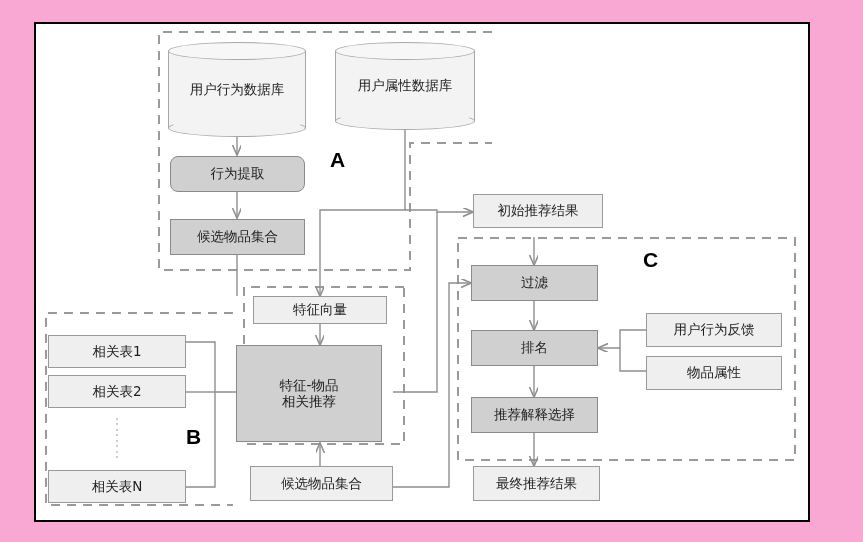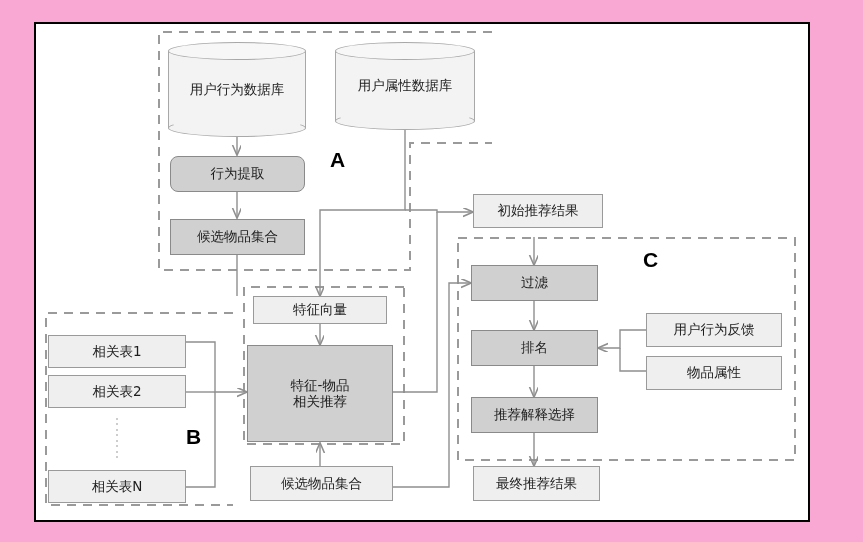--- a/index.html
+++ b/index.html
@@ -128,21 +128,21 @@
       <i></i>
       <i></i>
       <i></i>
       <i></i>
   </div>
   <div class="node light" style="left:48px;top:470px;width:138px;height:33px;">
     <span>相关表N</span>
   </div>
   <div class="grp-label" style="left:186px;top:425px;">B</div>
 
-  <div class="node dark" style="left:247px;top:345px;width:146px;height:97px;flex-direction:column;">
+  <div class="node dark" style="left:236px;top:345px;width:146px;height:97px;flex-direction:column;">
     <span>特征-物品</span>
     <span>相关推荐</span>
   </div>
 
   <div class="node light" style="left:250px;top:466px;width:143px;height:35px;">
     <span>候选物品集合</span>
   </div>
 
   <div class="node light" style="left:473px;top:185px;width:130px;height:34px;margin-top:9px;">
     <span>初始推荐结果</span>

